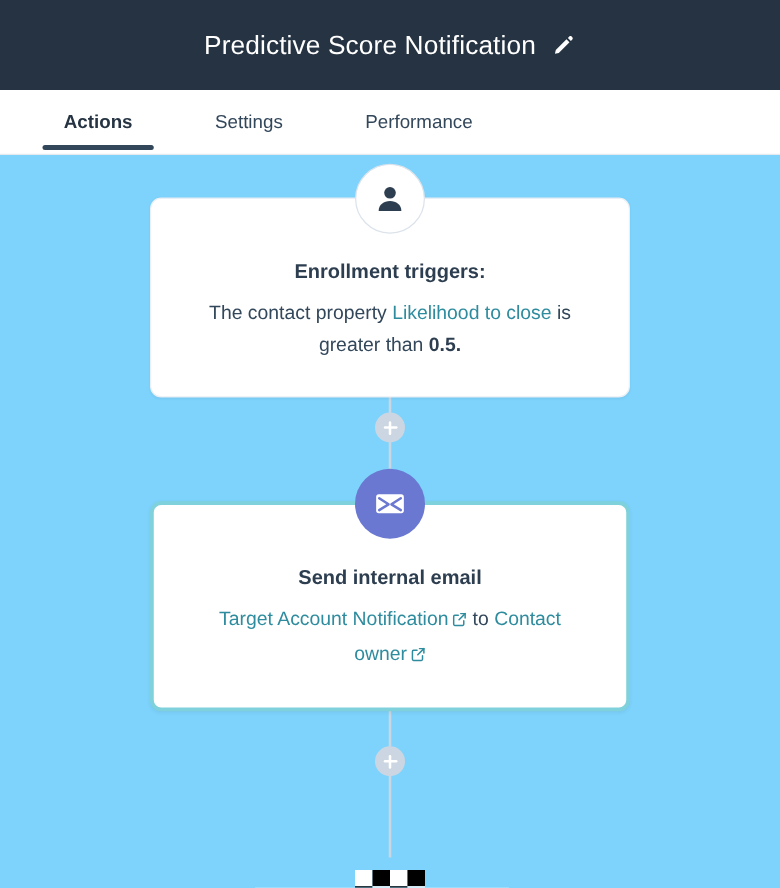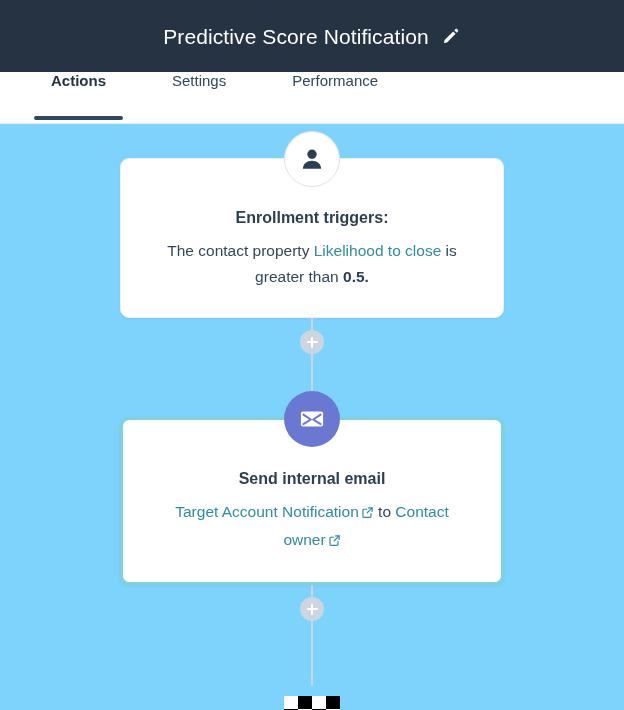--- a/index.html
+++ b/index.html
@@ -47,20 +47,21 @@
     background: #FFFFFF;
     border-bottom: 1px solid #E5EAEF;
     display: flex;
     align-items: stretch;
     padding-left: 35px;
     box-sizing: border-box;
   }
   .tab {
     position: relative;
     display: flex;
+    align-items: center;
     justify-content: center;
     font-size: 15px;
     color: #33475B;
     padding: 0 16px;
     margin-right: 34px;
     cursor: pointer;
     white-space: nowrap;
   }
   .tab.active {
     font-weight: bold;
@@ -135,21 +136,21 @@
     z-index: 2;
     text-align: center;
     padding: 48px 30px 26px;
   }
   .card-trigger {
     top: 34px;
     border: 1px solid #EAF0F6;
     box-shadow: 0 1px 2px rgba(45,62,80,.07);
   }
   .card-email {
-    top: 293px;
+    top: 277px;
     border: 3px solid #7FD1DC;
     box-shadow: 0 1px 3px rgba(45,62,80,.08);
   }
 
   .node-icon {
     position: absolute;
     left: 50%;
     transform: translateX(-50%);
     top: -28px;
     width: 56px;

